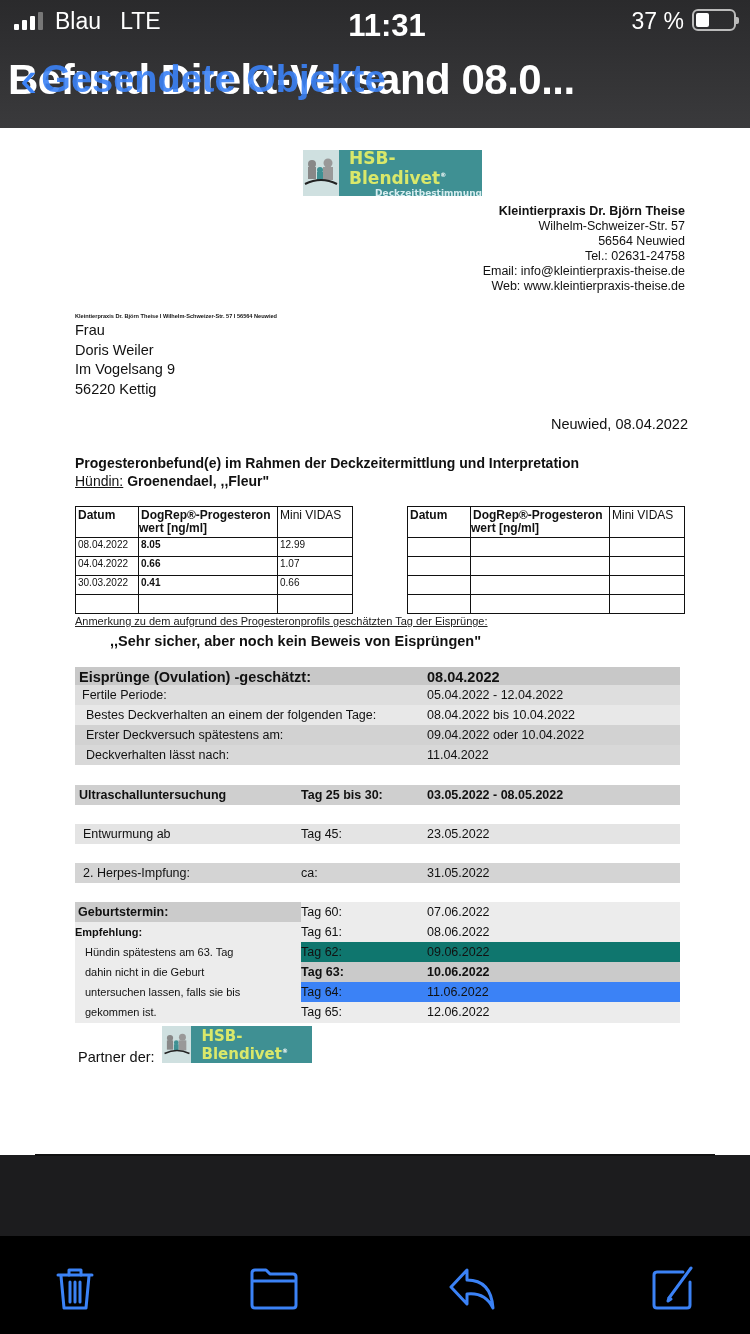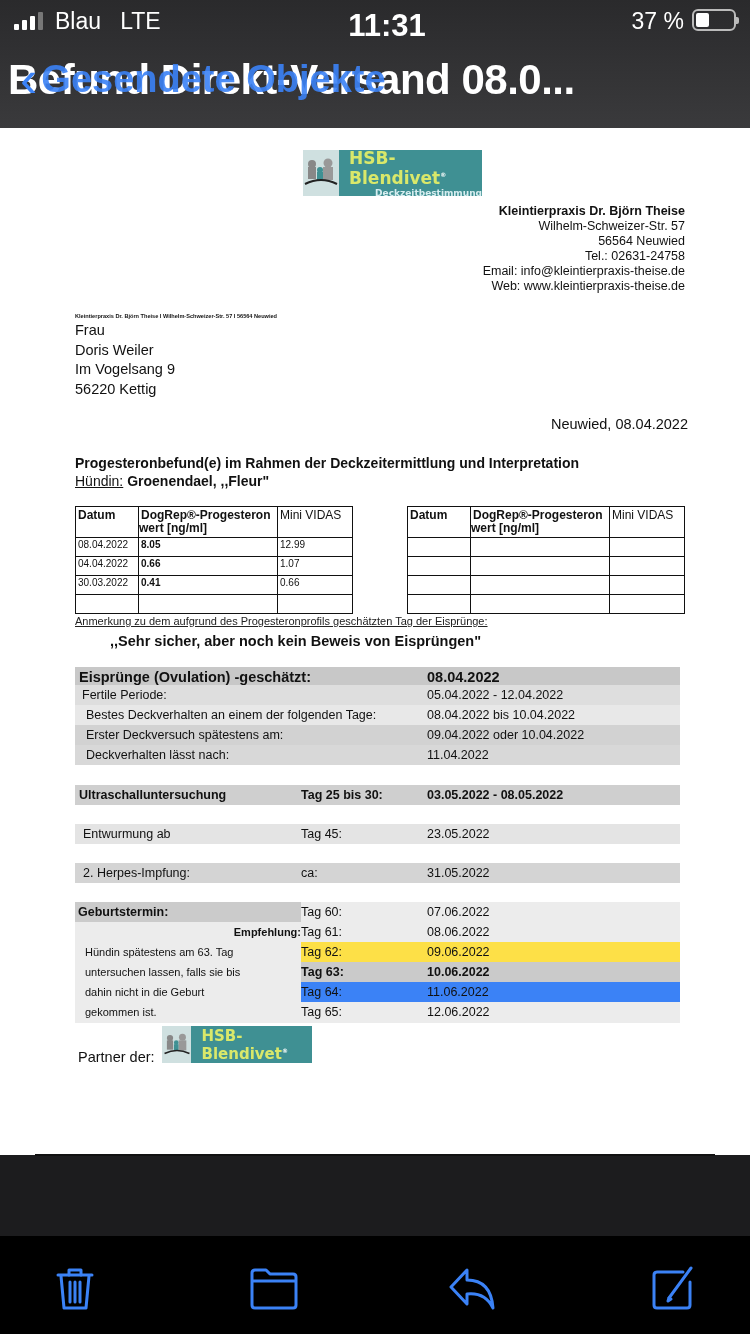--- a/index.html
+++ b/index.html
@@ -78,25 +78,25 @@
   .ovu-r4 { top: 617px; height: 20px; background: #d8d8d8; }
   .ultra { top: 657px; height: 20px; background: #cfcfcf; font-weight: bold; }
   .ultra .col1 { left: 4px; }
   .entw { top: 696px; height: 20px; background: #e4e4e4; }
   .herpes { top: 735px; height: 20px; background: #d4d4d4; }
 
   .geb-wrap { position: absolute; left: 75px; top: 774px; width: 605px; height: 121px; background: #ececec; }
   .geb-left-head { position: absolute; left: 0; top: 0; width: 226px; height: 20px; background: #cbcbcb; font-weight: bold; font-size: 12.5px; padding: 3px 0 0 3px; }
   .geb-left { position: absolute; left: 0; top: 20px; width: 226px; font-size: 11px; }
   .geb-left div { height: 20px; line-height: 20px; padding-left: 10px; }
-  .geb-left .emp { font-weight: bold; padding-left: 12px; text-align: right; }
+  .geb-left .emp { font-weight: bold; padding-left: 0; }
   .geb-row { position: absolute; left: 226px; width: 379px; height: 20px; font-size: 12.5px; display: flex; align-items: center; }
   .geb-row .tag { position: absolute; left: 0; }
   .geb-row .dt { position: absolute; left: 126px; }
-  .geb-row.r62 { background: #fde047; } .geb-row.r63 { background: #cacaca; font-weight: bold; } .geb-row.r64 { background: #3b82f6; }
+  .geb-row.r62 { background: #0f766e; } .geb-row.r63 { background: #cacaca; font-weight: bold; } .geb-row.r64 { background: #3b82f6; }
 
   .partner { position: absolute; left: 78px; top: 921px; font-size: 14.5px; }
 
   
   .gap-dark { position: absolute; left: 0; top: 1156px; width: 750px; height: 80px; background: #1c1c1e; }
   .toolbar { position: absolute; left: 0; top: 1236px; width: 750px; height: 98px; background: #000; }
   .tb-btn { position: absolute; top: 24px; width: 60px; height: 56px; display: flex; align-items: center; justify-content: center; cursor: pointer; }
   .tb-btn svg { width: 52px; height: 52px; }
 </style>
 </head>
@@ -266,22 +266,22 @@
     <span class="col1">2. Herpes-Impfung:</span>
     <span class="col2">ca:</span>
     <span class="col3">31.05.2022</span>
   </div>
 
   <div class="geb-wrap">
     <div class="geb-left-head">Geburtstermin:</div>
     <div class="geb-left">
       <div class="emp">Empfehlung:</div>
       <div>Hündin spätestens am 63. Tag</div>
+      <div>dahin nicht in die Geburt</div>
       <div>untersuchen lassen, falls sie bis</div>
-      <div>dahin nicht in die Geburt</div>
       <div>gekommen ist.</div>
     </div>
     <div class="geb-row" style="top:0">
         <span class="tag">Tag 60:</span>
         <span class="dt">07.06.2022</span>
       </div>
     <div class="geb-row" style="top:20px">
         <span class="tag">Tag 61:</span>
         <span class="dt">08.06.2022</span>
       </div>

